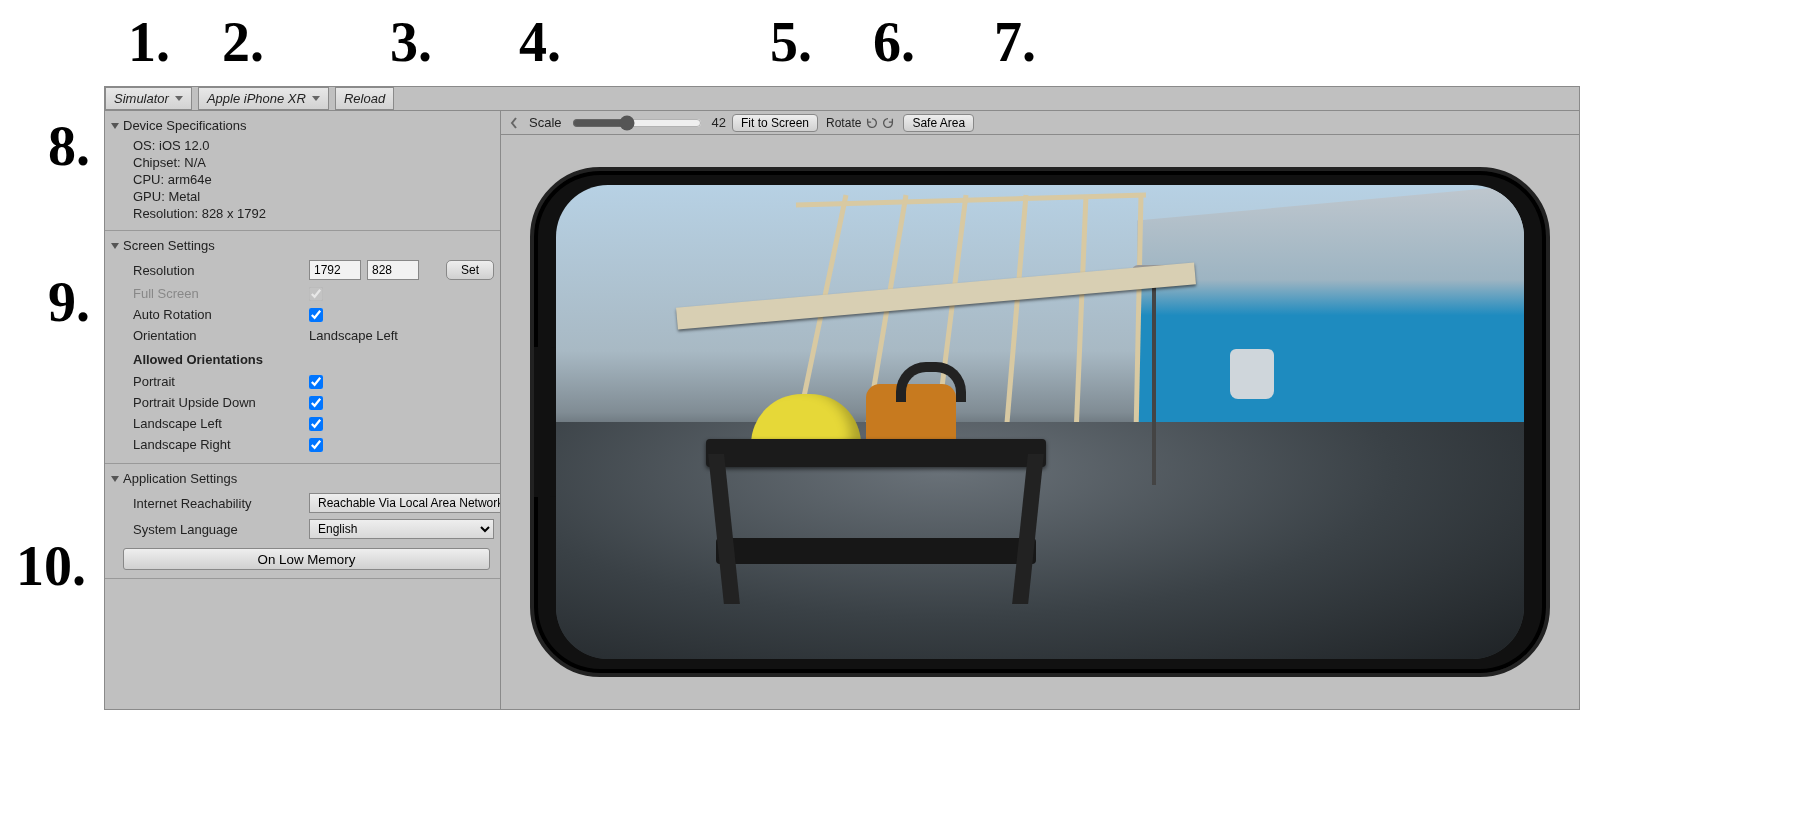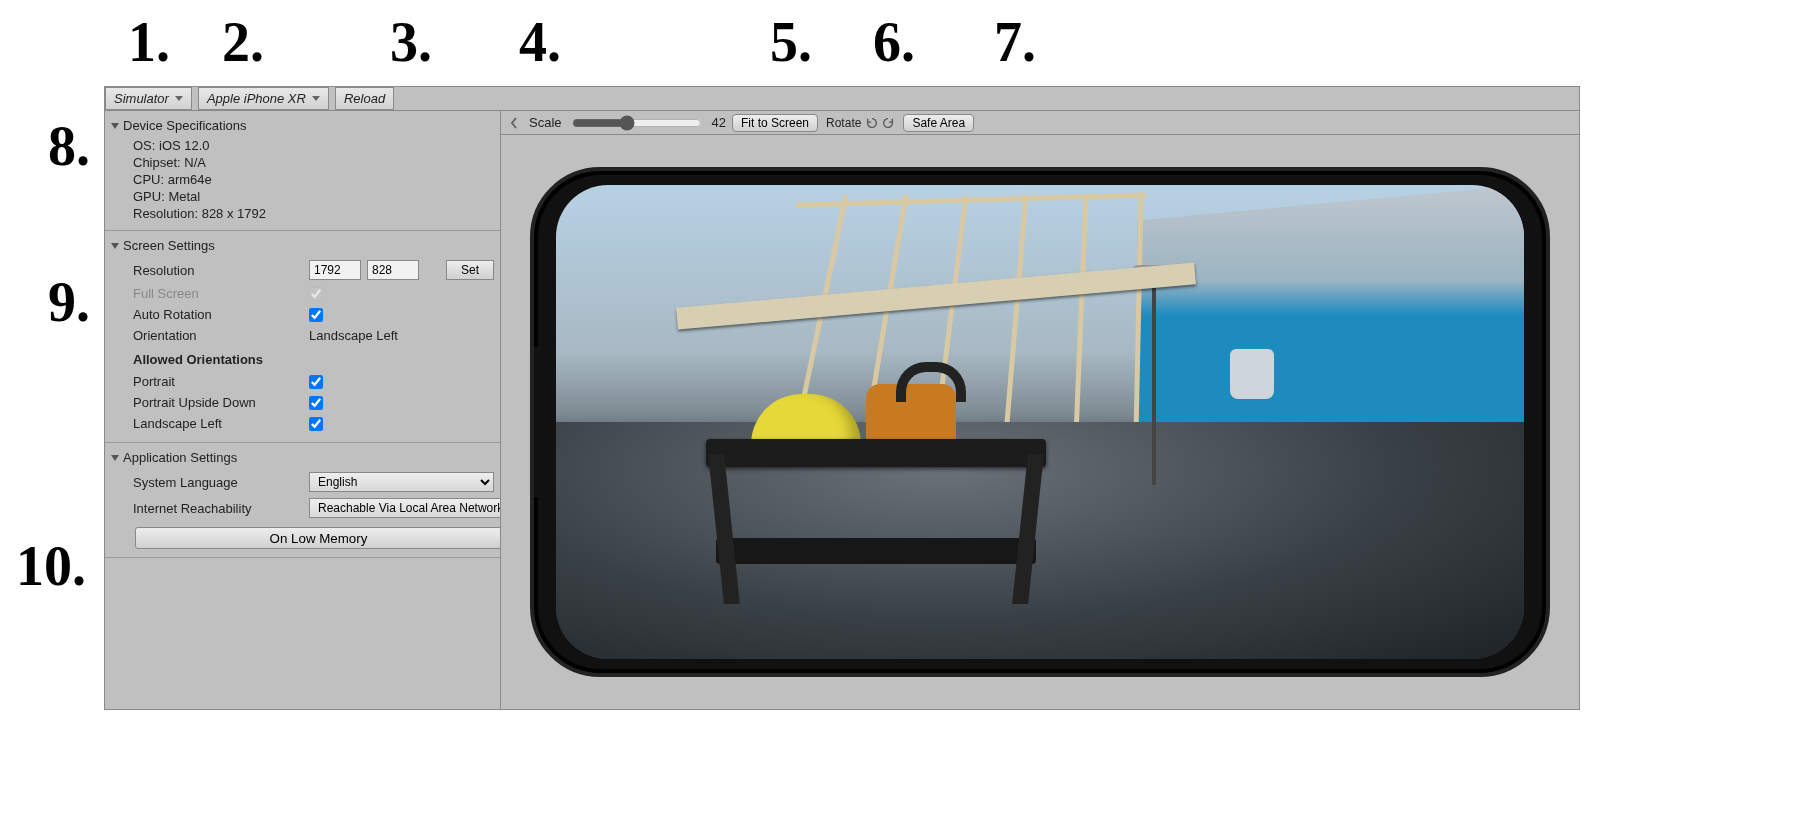--- a/index.html
+++ b/index.html
@@ -113,21 +113,21 @@
     background: #f2f2f2;
     border: 1px solid #888;
     font-size: 12px;
     padding: 0 4px;
   }
   .small-btn {
     height: 20px;
     padding: 0 14px;
     background: linear-gradient(#eee,#d0d0d0);
     border: 1px solid #888;
-    border-radius: 0;
+    border-radius: 5px;
     font-size: 12px;
     cursor: pointer;
   }
   input[type=checkbox] {
     width: 14px; height: 14px;
   }
   .subhead {
     font-weight: 600;
     padding: 6px 0 4px 22px;
   }
@@ -135,21 +135,21 @@
     flex: 1;
     height: 20px;
     background: linear-gradient(#eee,#d8d8d8);
     border: 1px solid #888;
     font-size: 12px;
     padding: 0 4px;
   }
   .wide-btn {
     display: block;
     width: calc(100% - 16px);
-    margin: 6px 8px 0 24px;
+    margin: 6px 8px 0 12px;
     height: 22px;
     background: linear-gradient(#eee,#d0d0d0);
     border: 1px solid #888;
     border-radius: 3px;
     cursor: pointer;
   }
 
   
   .preview {
     flex: 1;
@@ -358,39 +358,43 @@
             <input type="checkbox" checked="" style="">
           </div>
           <div class="row">
             <label>Portrait Upside Down</label>
             <input type="checkbox" checked="" style="">
           </div>
           <div class="row">
             <label>Landscape Left</label>
             <input type="checkbox" checked="" style="">
           </div>
+          <div class="row">
+            <label>Landscape Right</label>
+            <input type="checkbox" checked="" style="">
+          </div>
         </div>
 
         <div class="section">
           <div class="section-header">
             <span class="foldout"></span>
             <span>Application Settings</span>
           </div>
 
           <div class="row row-full">
+            <label>Internet Reachability</label>
+            <select class="drop">
+              <option>Reachable Via Local Area Network</option>
+            </select>
+          </div>
+
+          <div class="row row-full">
             <label>System Language</label>
             <select class="drop">
               <option>English</option>
-            </select>
-          </div>
-
-          <div class="row row-full">
-            <label>Internet Reachability</label>
-            <select class="drop">
-              <option>Reachable Via Local Area Network</option>
             </select>
           </div>
 
           <button class="wide-btn">On Low Memory</button>
         </div>
 
       </div>
 
       <div class="preview">
         <div class="preview-toolbar">

